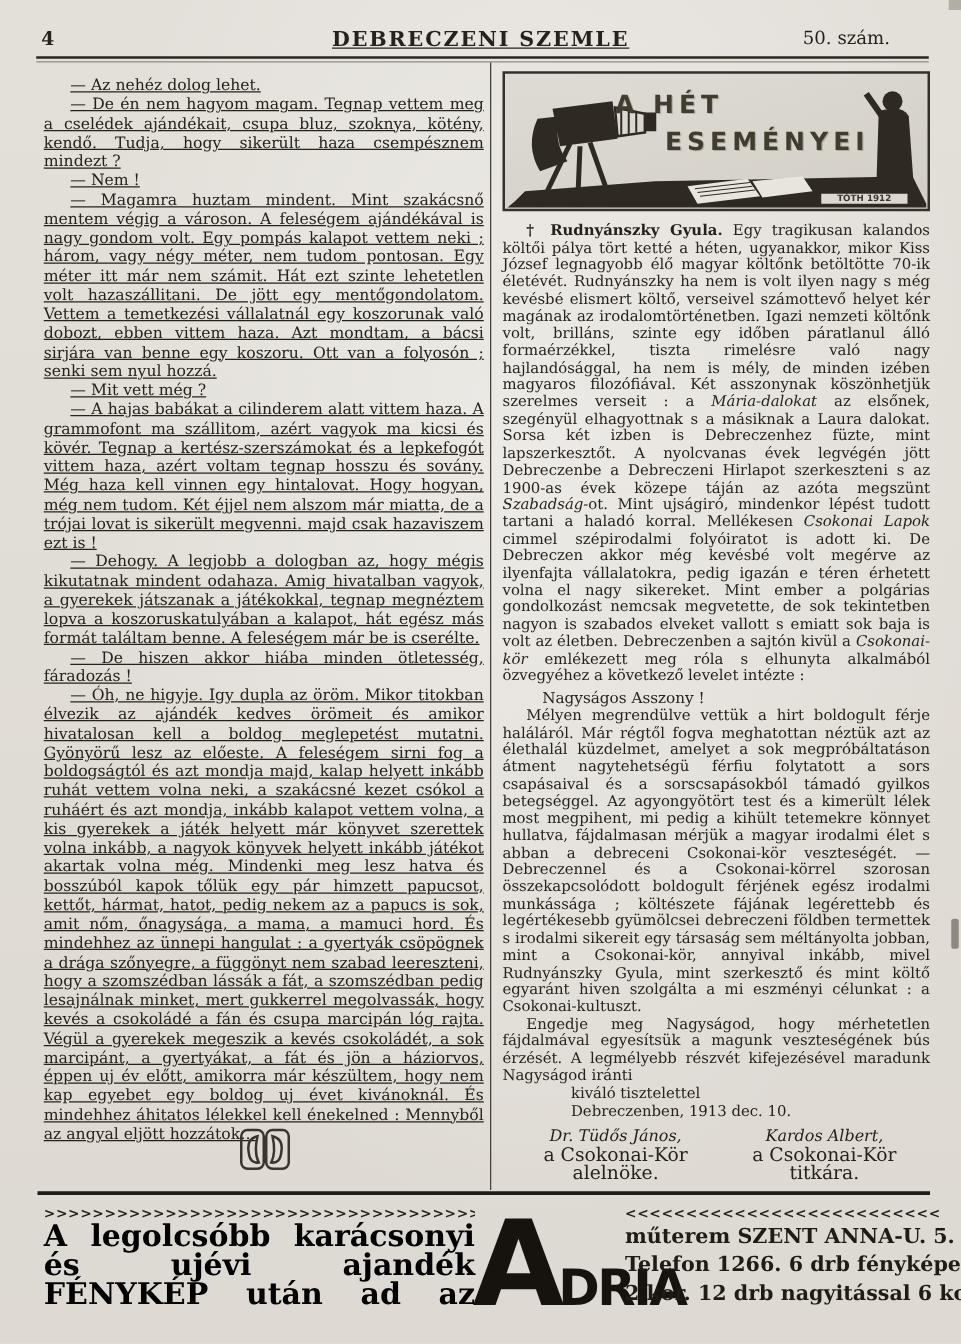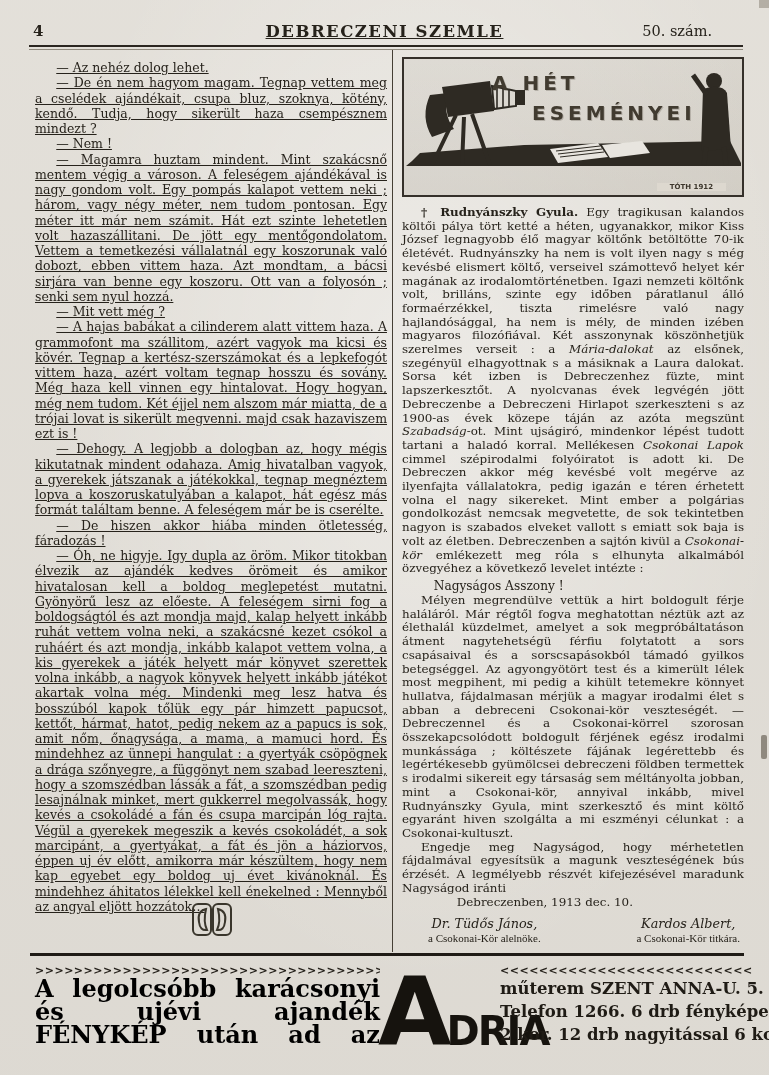--- a/index.html
+++ b/index.html
@@ -18,34 +18,34 @@
   .hdr-issue{position:absolute;right:57px;top:23px;font-size:14.5px;}
   .rule1{position:absolute;left:29px;right:26px;top:45px;height:2px;background:#2b2620;}
   .rule2{position:absolute;left:29px;right:26px;top:49px;height:1px;background:#918b7f;}
   
   .divider{position:absolute;left:392px;top:50px;width:1px;height:902px;background:#453f35;}
   .col-left{position:absolute;left:35px;top:60px;width:352px;}
   .col-right{position:absolute;left:402px;top:57px;width:342px;}
   .lp{margin:0;text-align:justify;font-size:12.5px;line-height:15.25px;text-indent:1.7em;text-decoration:underline;}
   .rp{margin:0;text-align:justify;font-size:11.9px;line-height:13.7px;text-indent:1.6em;}
   
-  .illus{position:relative;width:342px;height:140px;border:2px solid #35302a;background:
+  .illus{position:relative;width:342px;height:112px;border:2px solid #35302a;background:
       linear-gradient(180deg, rgba(150,142,126,.12), rgba(150,142,126,.22));margin-bottom:9px;box-sizing:border-box;}
   .illus-title1,.illus-title2{position:absolute;font-family:"DejaVu Sans",sans-serif;font-weight:bold;color:#413b30;letter-spacing:4px;font-size:20px;text-shadow:1px 1px 0 rgba(62,56,44,.25);}
   .illus-title1{left:88px;top:12px;}
   .illus-title2{left:128px;top:42px;}
   .illus-sig{position:absolute;right:16px;bottom:4px;font-size:7px;font-family:"DejaVu Sans",sans-serif;font-weight:bold;color:#3c362c;background:#ddd8cf;padding:0 13px;line-height:8px;}
   .illus svg{position:absolute;left:0;top:0;}
   
   .salut{margin:3px 0 1px 0;text-indent:2.6em;font-size:12.2px;line-height:14px;}
   .closing{margin:0;text-indent:4.6em;font-size:11.9px;line-height:14.5px;}
-  .sigrow{display:flex;justify-content:space-between;margin-top:7px;padding:0 4px;margin-left:22px;}
+  .sigrow{display:flex;justify-content:flex-start;margin-top:7px;padding:0 4px;}
   .sig{text-align:center;}
   .sig .name{font-style:italic;font-size:12.8px;line-height:14px;}
-  .sig .role{font-size:11px;line-height:14px;font-family:Liberation Serif, serif;}
+  .sig .role{font-size:15px;line-height:14px;}
   
   .ornament{position:absolute;left:191px;top:902px;}
   
   .foot-rule{position:absolute;left:30px;width:714px;top:953px;height:3px;background:#1f1b16;}
   .ad-arrows{font-family:"DejaVu Sans",sans-serif;font-weight:bold;font-size:11px;letter-spacing:.5px;white-space:nowrap;overflow:hidden;color:#221e18;}
   .ad-left{position:absolute;left:35px;top:964px;width:345px;}
   .ad-line{font-size:24px;font-weight:bold;line-height:23px;text-align:justify;text-align-last:justify;color:#000000;}
   .ad-right{position:absolute;left:500px;top:964px;width:252px;}
   .ad-rline{font-size:16.5px;font-weight:bold;line-height:23px;white-space:nowrap;color:#1f1b15;}
   .adria-logo{position:absolute;left:378px;top:966px;width:120px;height:100px;display:block;
@@ -113,20 +113,21 @@
     <span class="illus-title1">A HÉT</span>
     <span class="illus-title2">ESEMÉNYEI</span>
     <span class="illus-sig">TÓTH 1912</span>
   </div>
 
   <p class="rp"><span style="font-weight: bold;">† Rudnyánszky Gyula.</span><span> Egy tragikusan kalandos költői pálya tört ketté a héten, ugyanakkor, mikor Kiss József legnagyobb élő magyar költőnk betöltötte 70-ik életévét. Rudnyánszky ha nem is volt ilyen nagy s még kevésbé elismert költő, verseivel számottevő helyet kér magának az irodalomtörténetben. Igazi nemzeti költőnk volt, brilláns, szinte egy időben páratlanul álló formaérzékkel, tiszta rimelésre való nagy hajlandósággal, ha nem is mély, de minden izében magyaros filozófiával. Két asszonynak köszönhetjük szerelmes verseit : a </span><span style="font-style: italic;">Mária-dalokat</span><span> az elsőnek, szegényül elhagyottnak s a másiknak a Laura dalokat. Sorsa két izben is Debreczenhez füzte, mint lapszerkesztőt. A nyolcvanas évek legvégén jött Debreczenbe a Debreczeni Hirlapot szerkeszteni s az 1900-as évek közepe táján az azóta megszünt </span><span style="font-style: italic;">Szabadság</span><span>-ot. Mint ujságiró, mindenkor lépést tudott tartani a haladó korral. Mellékesen </span><span style="font-style: italic;">Csokonai Lapok</span><span> cimmel szépirodalmi folyóiratot is adott ki. De Debreczen akkor még kevésbé volt megérve az ilyenfajta vállalatokra, pedig igazán e téren érhetett volna el nagy sikereket. Mint ember a polgárias gondolkozást nemcsak megvetette, de sok tekintetben nagyon is szabados elveket vallott s emiatt sok baja is volt az életben. Debreczenben a sajtón kivül a </span><span style="font-style: italic;">Csokonai-kör</span><span> emlékezett meg róla s elhunyta alkalmából özvegyéhez a következő levelet intézte :</span></p>
 
   <p class="salut">Nagyságos Asszony !</p>
   <p class="rp">Mélyen megrendülve vettük a hirt boldogult férje haláláról. Már régtől fogva meghatottan néztük azt az élethalál küzdelmet, amelyet a sok megpróbáltatáson átment nagytehetségü férfiu folytatott a sors csapásaival és a sorscsapásokból támadó gyilkos betegséggel. Az agyongyötört test és a kimerült lélek most megpihent, mi pedig a kihült tetemekre könnyet hullatva, fájdalmasan mérjük a magyar irodalmi élet s abban a debreceni Csokonai-kör veszteségét. — Debreczennel és a Csokonai-körrel szorosan összekapcsolódott boldogult férjének egész irodalmi munkássága ; költészete fájának legérettebb és legértékesebb gyümölcsei debreczeni földben termettek s irodalmi sikereit egy társaság sem méltányolta jobban, mint a Csokonai-kör, annyival inkább, mivel Rudnyánszky Gyula, mint szerkesztő és mint költő egyaránt hiven szolgálta a mi eszményi célunkat : a Csokonai-kultuszt.</p>
   <p class="rp">Engedje meg Nagyságod, hogy mérhetetlen fájdalmával egyesítsük a magunk veszteségének bús érzését. A legmélyebb részvét kifejezésével maradunk Nagyságod iránti</p>
+  <p class="closing">kiváló tisztelettel</p>
   <p class="closing">Debreczenben, 1913 dec. 10.</p>
 
   <div class="sigrow">
     <div class="sig">
       <div class="name">Dr. Tüdős János,</div>
       <div class="role">a Csokonai-Kör alelnöke.</div>
     </div>
     <div class="sig">
       <div class="name">Kardos Albert,</div>
       <div class="role">a Csokonai-Kör titkára.</div>

